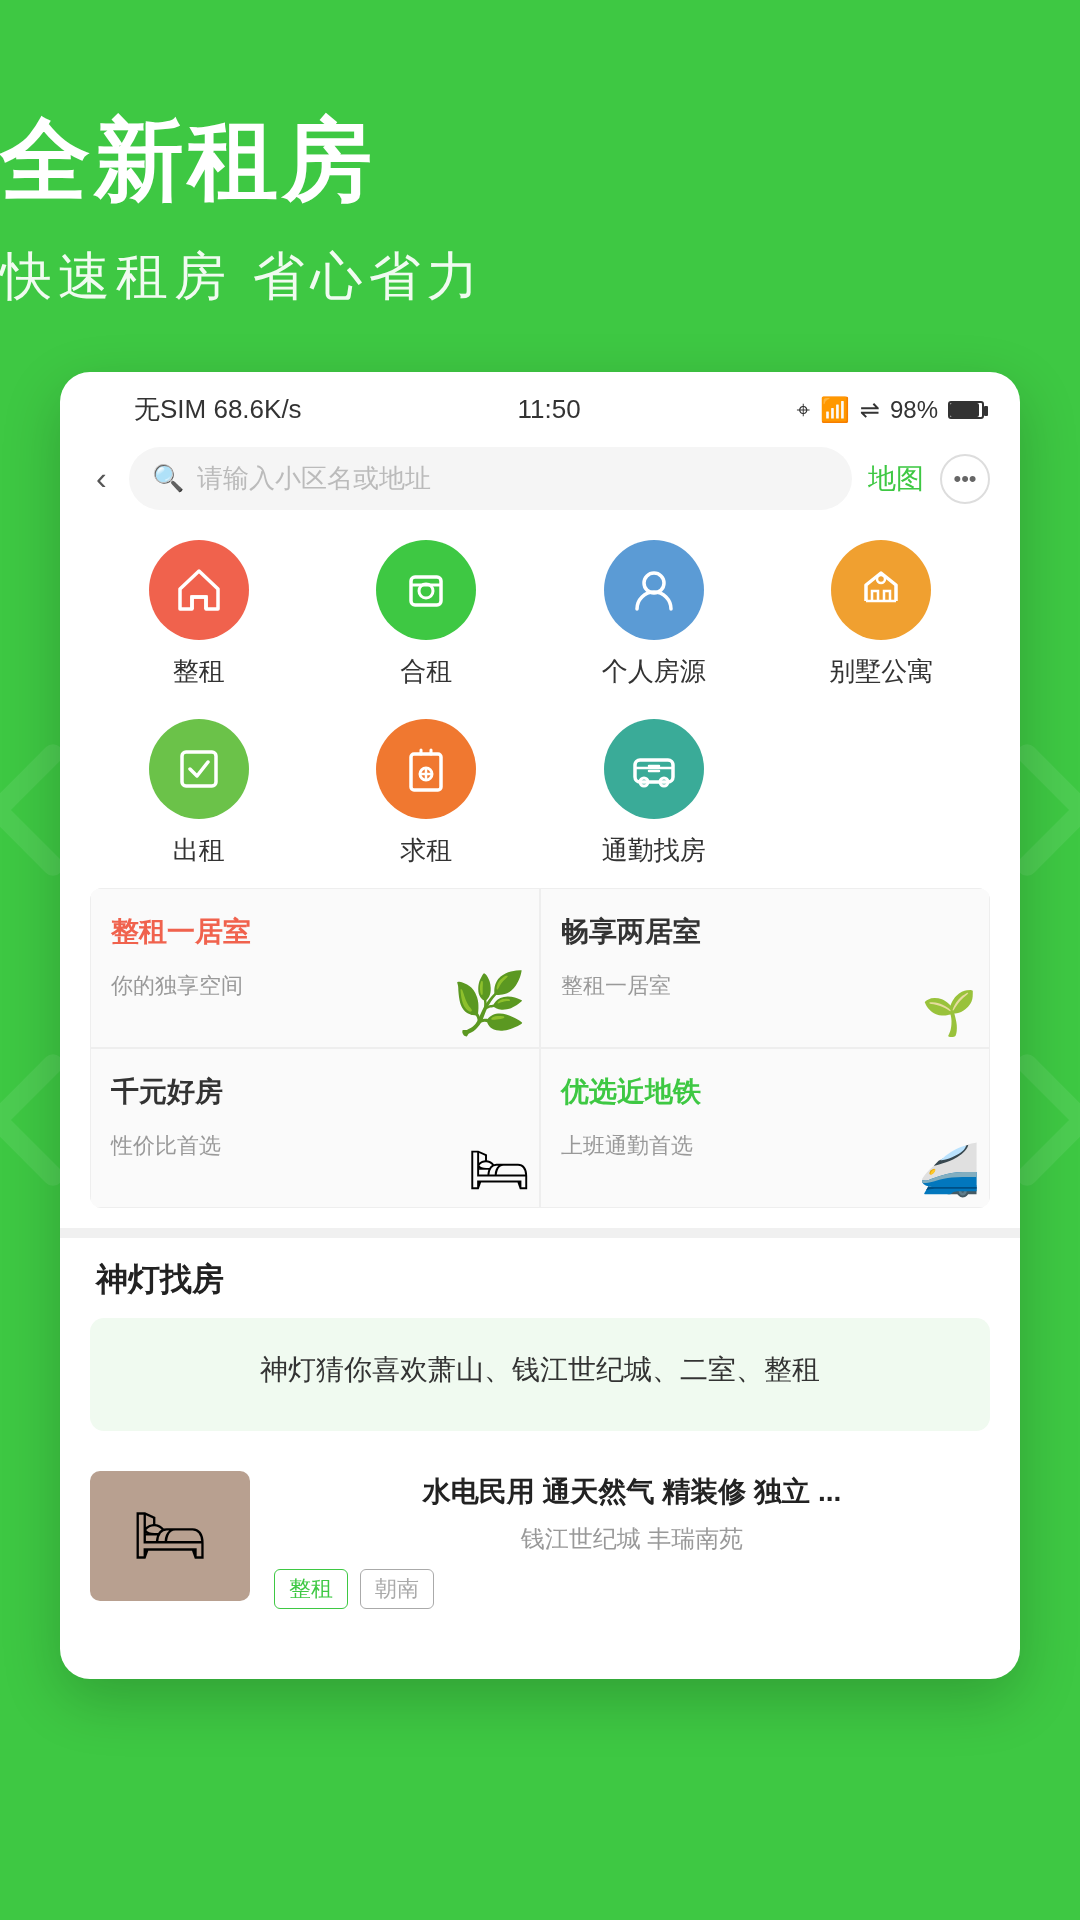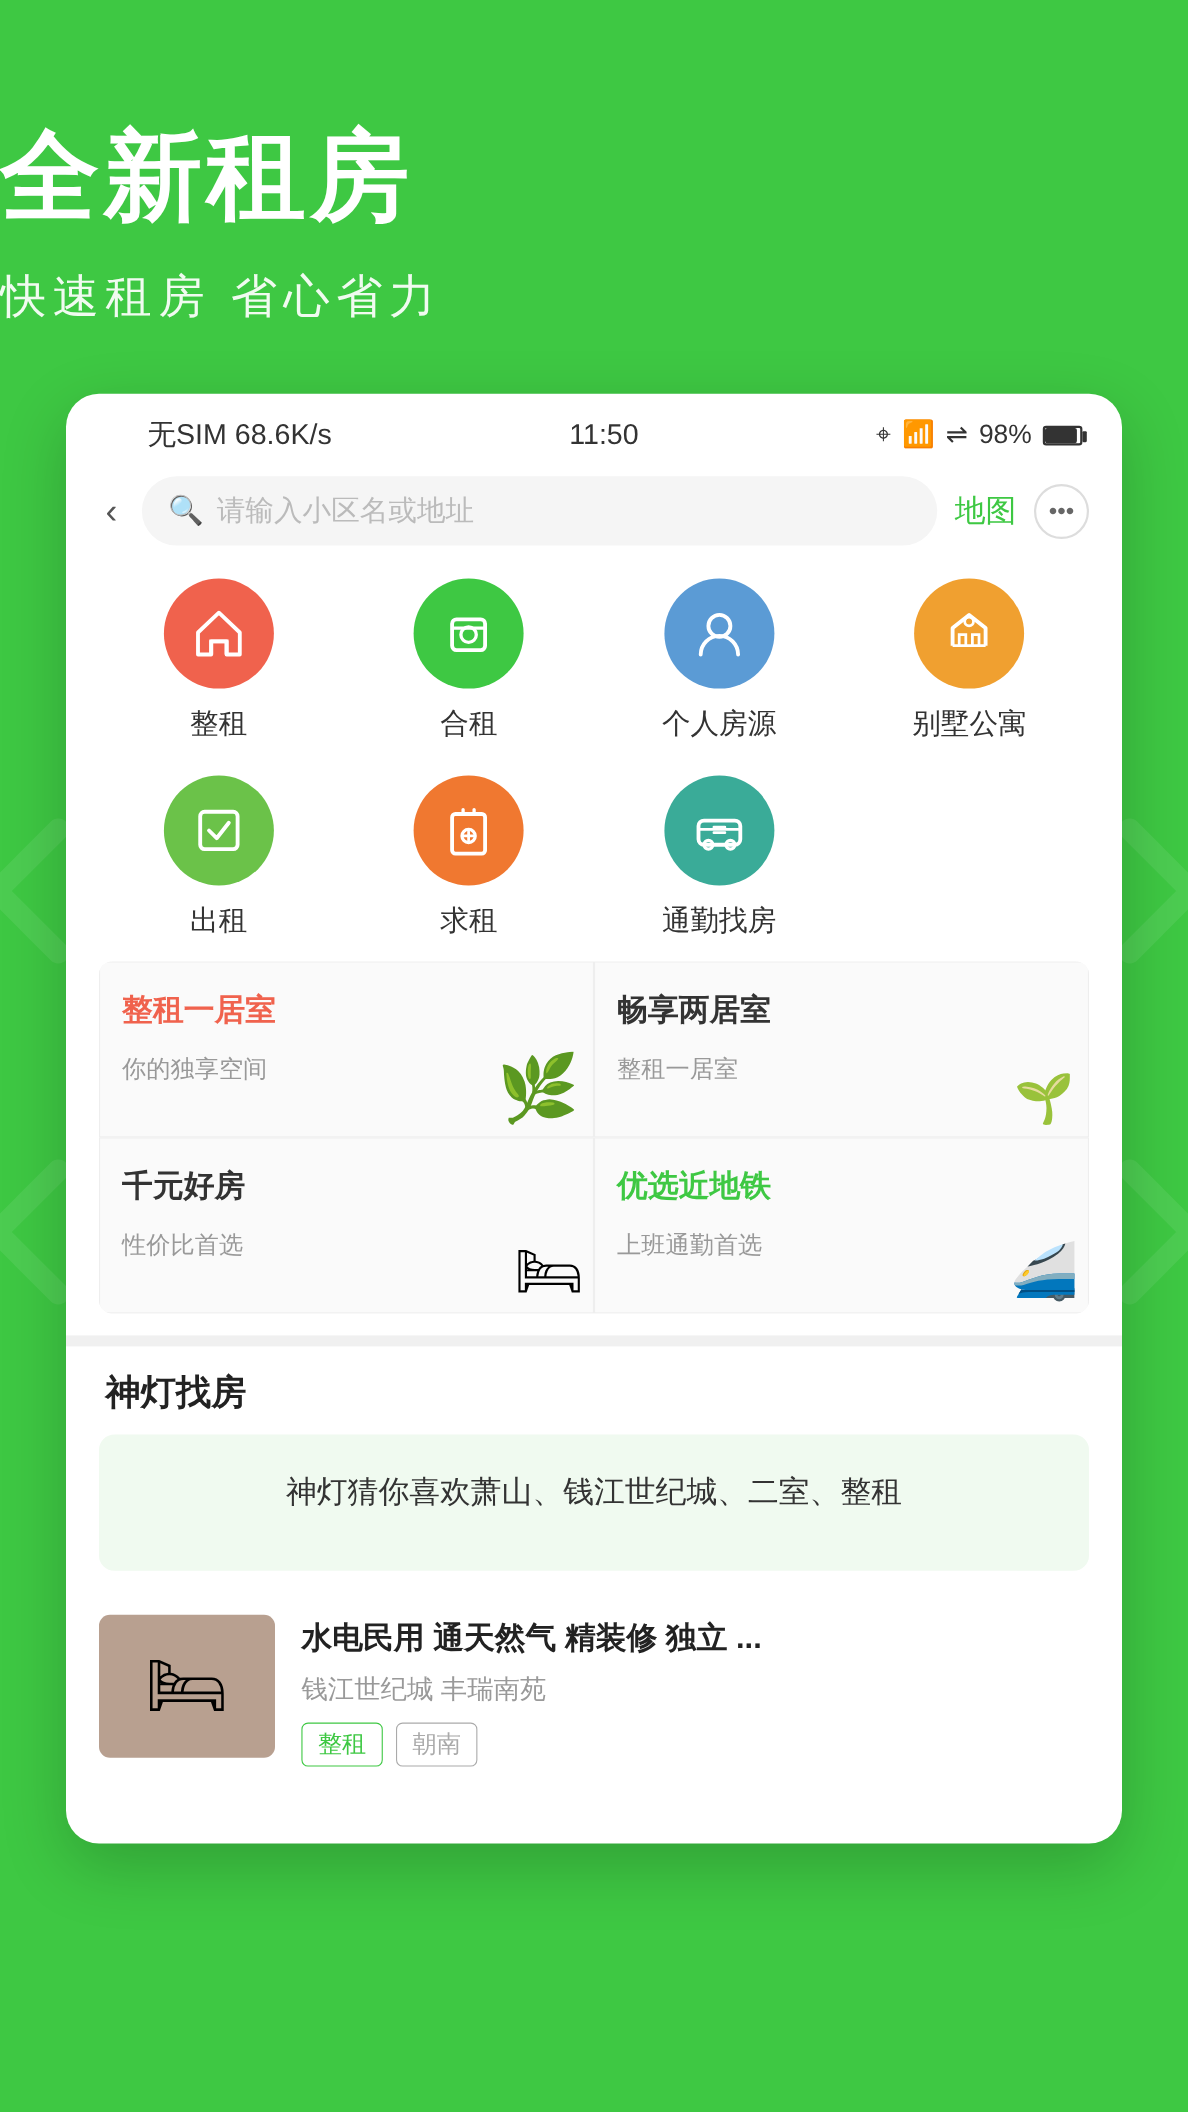--- a/index.html
+++ b/index.html
@@ -58,21 +58,21 @@
       color: white;
     }
     .header-title {
       font-size: 90px;
       font-weight: 700;
       letter-spacing: 4px;
       color: white;
       margin-bottom: 20px;
     }
     .header-subtitle {
-      font-size: 42px;
+      font-size: 52px;
       color: rgba(255,255,255,0.92);
       letter-spacing: 6px;
     }
 
     
     .phone-card {
       background: white;
       border-radius: 30px;
       margin: 0 60px;
       overflow: hidden;
@@ -267,21 +267,21 @@
       margin: 0 30px 20px;
       background: #f0faf0;
       border-radius: 14px;
       padding: 30px 24px 24px;
     }
     .shendeng-text {
       font-size: 28px;
       color: #333;
       text-align: center;
       line-height: 1.6;
-      margin-bottom: 25px;
+      margin-bottom: 14px;
     }
     .modify-btn {
       display: block;
       margin: 0 auto;
       background: #3ec843;
       color: white;
       font-size: 30px;
       border: none;
       border-radius: 40px;
       padding: 18px 60px;
@@ -303,21 +303,21 @@
       border-radius: 10px;
       background: #c8b89a;
       flex-shrink: 0;
       position: relative;
       overflow: hidden;
       display: flex;
       align-items: center;
       justify-content: center;
       font-size: 60px;
     }
-    .listing-info { flex: 1; }
+    .listing-info { flex: 1; text-align: center; }
     .listing-title {
       font-size: 28px;
       color: #222;
       font-weight: 600;
       line-height: 1.5;
       margin-bottom: 10px;
     }
     .listing-location {
       font-size: 24px;
       color: #999;

